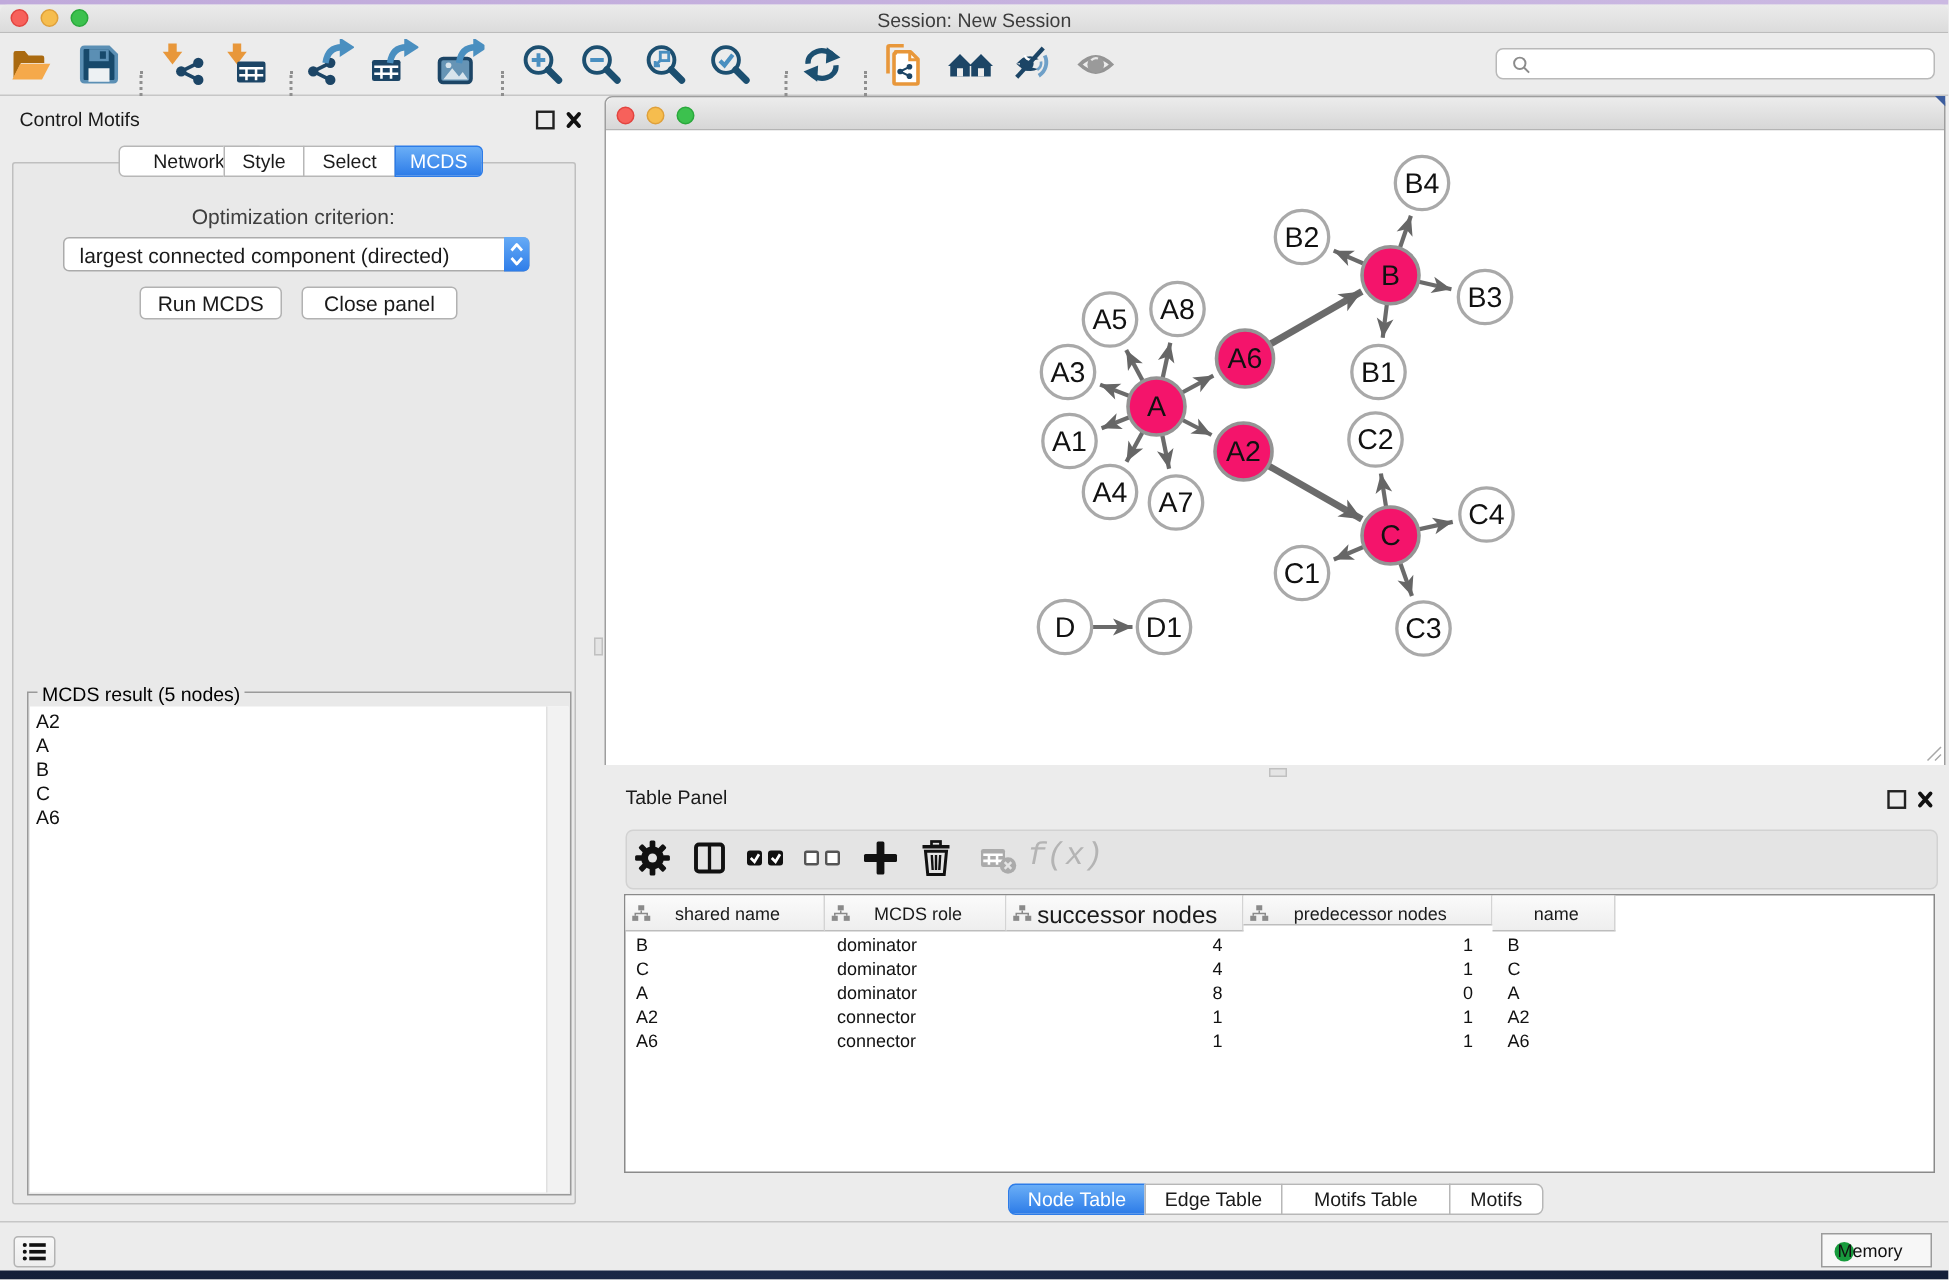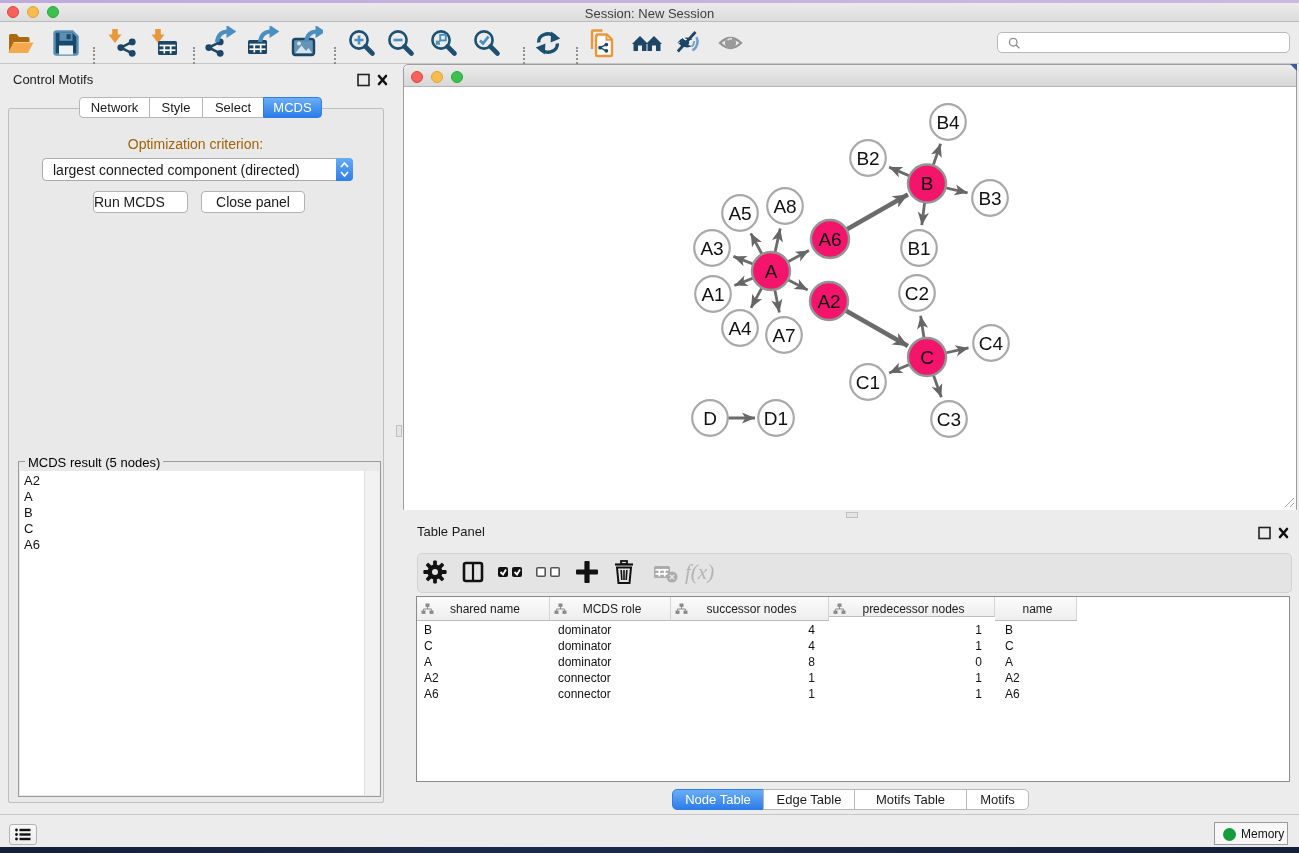--- a/index.html
+++ b/index.html
@@ -177,37 +177,37 @@
 <div class="abs" style="left:0;top:64px;width:391px;height:750px;background:#ececec">
   <div class="abs ttl" style="left:13px;top:8px;color:#1a1a1a">Control Motifs</div>
   <svg class="abs" width="32" height="14" style="left:357px;top:9px" viewBox="0 0 32 14">
     <rect x="1" y="1.5" width="11" height="11" fill="none" stroke="#222" stroke-width="1.6"></rect>
     <path d="M22 3 L29 11 M29 3 L22 11" stroke="#111" stroke-width="2.6" stroke-linecap="round"></path>
   </svg>
 
   <div class="abs" style="left:8px;top:44px;width:376px;height:695px;background:#e9e9e9;border:1px solid #bfbfbf;border-radius:2px"></div>
 
   <div class="abs" style="left:79px;top:33px;width:243px;height:21px">
-    <div class="tab" style="left:0;width:71px;border-radius:4px 0 0 4px">Network</div>
+    <div class="tab" style="left:0;width:94px;border-radius:4px 0 0 4px">Network</div>
     <div class="tab" style="left:70px;width:54px">Style</div>
     <div class="tab" style="left:123px;width:62px">Select</div>
     <div class="tab tabsel" style="left:184px;width:59px;border-radius:0 4px 4px 0">MCDS</div>
   </div>
-  <div class="abs" style="left:0;top:72px;width:391px;text-align:center;font-size:14px;color:#a16207">Optimization criterion:</div>
+  <div class="abs" style="left:0;top:72px;width:391px;text-align:center;font-size:14px;color:#404040">Optimization criterion:</div>
 
   <div class="abs" style="left:42px;top:94px;width:311px;height:23px;background:#fff;border:1px solid #ababab;border-radius:4px">
     <div class="abs" style="left:10px;top:3px;font-size:14px;color:#1a1a1a">largest connected component (directed)</div>
     <div class="abs" style="right:-1px;top:-1px;width:17px;height:23px;background:linear-gradient(#66abf6,#2e7de9);border-radius:0 4px 4px 0">
       <svg width="17" height="23" viewBox="0 0 17 23">
           <path d="M5 9 L8.5 5 L12 9" fill="none" stroke="#fff" stroke-width="1.8" stroke-linejoin="round"></path>
           <path d="M5 14 L8.5 18 L12 14" fill="none" stroke="#fff" stroke-width="1.8" stroke-linejoin="round"></path>
         </svg>
     </div>
   </div>
-  <div class="abs" style="left:93px;top:127px;width:95px;height:22px;background:#fff;border:1px solid #b2b2b2;border-radius:4px;font-size:14px;color:#1a1a1a;line-height:20px">Run MCDS</div>
+  <div class="abs" style="left:93px;top:127px;width:95px;height:22px;background:#fff;border:1px solid #b2b2b2;border-radius:4px;text-align:center;font-size:14px;color:#1a1a1a;line-height:20px">Run MCDS</div>
   <div class="abs" style="left:201px;top:127px;width:104px;height:22px;background:#fff;border:1px solid #b2b2b2;border-radius:4px;text-align:center;font-size:14px;color:#1a1a1a;line-height:20px">Close panel</div>
 
   <div class="abs" style="left:18px;top:397px;width:363px;height:336px;border:1px solid #9a9a9a">
     <div class="abs" style="left:6px;top:-7px;background:#e9e9e9;padding:0 3px;font-size:13px;color:#000000">MCDS result (5 nodes)</div>
     <div class="abs" style="left:1px;top:9px;width:359px;height:324px;background:#fff">
       <div style="font-size:13px;color:#111;line-height:16px;padding:2px 0 0 4px">A2<br>A<br>B<br>C<br>A6</div>
       <div class="abs" style="right:0;top:0;width:15px;height:100%;background:#f2f2f2;border-left:1px solid #e0e0e0"></div>
     </div>
   </div>
 </div>
@@ -352,21 +352,21 @@
         <g transform="translate(5,9)">
           <rect x="0" y="0" width="16" height="12" rx="1.5" fill="#ababab"></rect>
           <line x1="5.3" y1="3.8" x2="5.3" y2="10.5" stroke="#fff" stroke-width="1.7"></line>
           <line x1="10.7" y1="3.8" x2="10.7" y2="10.5" stroke="#fff" stroke-width="1.7"></line>
           <line x1="1.5" y1="3.8" x2="14.5" y2="3.8" stroke="#fff" stroke-width="1.7"></line>
           <line x1="1.5" y1="7.9" x2="14.5" y2="7.9" stroke="#fff" stroke-width="1.7"></line>
         </g>
         <circle cx="23" cy="20" r="5.5" fill="#ababab"></circle>
         <path d="M20.8 17.8 L25.2 22.2 M25.2 17.8 L20.8 22.2" stroke="#e4e4e4" stroke-width="1.6"></path>
       </svg>
-<div class="abs" style="left:282px;top:40px;font-family:Liberation Serif, serif;font-style:italic;font-size:21px;color:#b4b4b4">f(x)</div>
+<div class="abs" style="left:282px;top:40px;font-family:Liberation Mono, monospace;font-style:italic;font-size:21px;color:#b4b4b4">f(x)</div>
     </div>
 
   <div class="abs" style="left:13px;top:76px;width:874px;height:186px;background:#fff;border:1px solid #8a8a8a">
     <div id="thead">
         <div class="abs" style="left:0px;top:0;width:133px;height:24px;background:linear-gradient(#fbfbfb,#eee);border-right:1px solid #d4d4d4;border-bottom:1px solid #bdbdbd;font-size:12px;color:#1a1a1a">
           <svg width="13" height="12" viewBox="0 0 13 12" style="position:absolute;left:4px;top:6px">
             <rect x="4.5" y="0.5" width="4" height="3.4" fill="#8a8a8a"></rect>
             <rect x="0.5" y="7.5" width="4" height="3.4" fill="#8a8a8a"></rect>
             <rect x="8.5" y="7.5" width="4" height="3.4" fill="#8a8a8a"></rect>
             <path d="M6.5 4 L6.5 6 M2.5 7.5 L2.5 6 L10.5 6 L10.5 7.5" stroke="#8a8a8a" stroke-width="1" fill="none"></path>
@@ -375,21 +375,21 @@
         </div>
 <div class="abs" style="left:133px;top:0;width:121px;height:24px;background:linear-gradient(#fbfbfb,#eee);border-right:1px solid #d4d4d4;border-bottom:1px solid #bdbdbd;font-size:12px;color:#1a1a1a">
           <svg width="13" height="12" viewBox="0 0 13 12" style="position:absolute;left:4px;top:6px">
             <rect x="4.5" y="0.5" width="4" height="3.4" fill="#8a8a8a"></rect>
             <rect x="0.5" y="7.5" width="4" height="3.4" fill="#8a8a8a"></rect>
             <rect x="8.5" y="7.5" width="4" height="3.4" fill="#8a8a8a"></rect>
             <path d="M6.5 4 L6.5 6 M2.5 7.5 L2.5 6 L10.5 6 L10.5 7.5" stroke="#8a8a8a" stroke-width="1" fill="none"></path>
           </svg>
           <div style="position:absolute;left:0;right:0;top:5px;text-align:center;padding-left:4px">MCDS role</div>
         </div>
-<div class="abs" style="left:254px;top:0;width:158px;height:24px;background:linear-gradient(#fbfbfb,#eee);border-right:1px solid #d4d4d4;border-bottom:1px solid #bdbdbd;font-size:12px;color:#1a1a1a">
+<div class="abs" style="left:254px;top:0;width:158px;height:24px;background:linear-gradient(#fbfbfb,#eee);border-right:1px solid #d4d4d4;border-bottom:1px solid #bdbdbd;font-size:16px;color:#1a1a1a">
           <svg width="13" height="12" viewBox="0 0 13 12" style="position:absolute;left:4px;top:6px">
             <rect x="4.5" y="0.5" width="4" height="3.4" fill="#8a8a8a"></rect>
             <rect x="0.5" y="7.5" width="4" height="3.4" fill="#8a8a8a"></rect>
             <rect x="8.5" y="7.5" width="4" height="3.4" fill="#8a8a8a"></rect>
             <path d="M6.5 4 L6.5 6 M2.5 7.5 L2.5 6 L10.5 6 L10.5 7.5" stroke="#8a8a8a" stroke-width="1" fill="none"></path>
           </svg>
           <div style="position:absolute;left:0;right:0;top:5px;text-align:center;padding-left:4px">successor nodes</div>
         </div>
 <div class="abs" style="left:412px;top:0;width:166px;height:20px;background:linear-gradient(#fbfbfb,#eee);border-right:1px solid #d4d4d4;border-bottom:1px solid #bdbdbd;font-size:12px;color:#1a1a1a">
           <svg width="13" height="12" viewBox="0 0 13 12" style="position:absolute;left:4px;top:6px">
@@ -457,16 +457,16 @@
       <circle cx="1.5" cy="2" r="1.4" fill="#111"></circle>
         <rect x="4.5" y="0.8" width="11" height="2.4" fill="#111"></rect>
       <circle cx="1.5" cy="6.5" r="1.4" fill="#111"></circle>
         <rect x="4.5" y="5.3" width="11" height="2.4" fill="#111"></rect>
       <circle cx="1.5" cy="11" r="1.4" fill="#111"></circle>
         <rect x="4.5" y="9.8" width="11" height="2.4" fill="#111"></rect>
     </svg>
   </div>
   <div class="abs" style="left:1214px;top:7px;width:74px;height:23px;background:#f7f7f7;border:1px solid #9b9b9b;font-size:12px;color:#111">
     <div style="position:absolute;left:8px;top:5px;width:13px;height:13px;border-radius:50%;background:#179b3c"></div>
-    <div style="position:absolute;left:26px;top:4px">Memory</div>
+    <div style="position:absolute;left:10px;top:4px">Memory</div>
   </div>
 </div>
 <div class="abs" style="left:0;top:847px;width:1299px;height:6px;background:linear-gradient(90deg,#141f38,#1c2a4a 40%,#141f38)"></div>
 
 </body></html>

